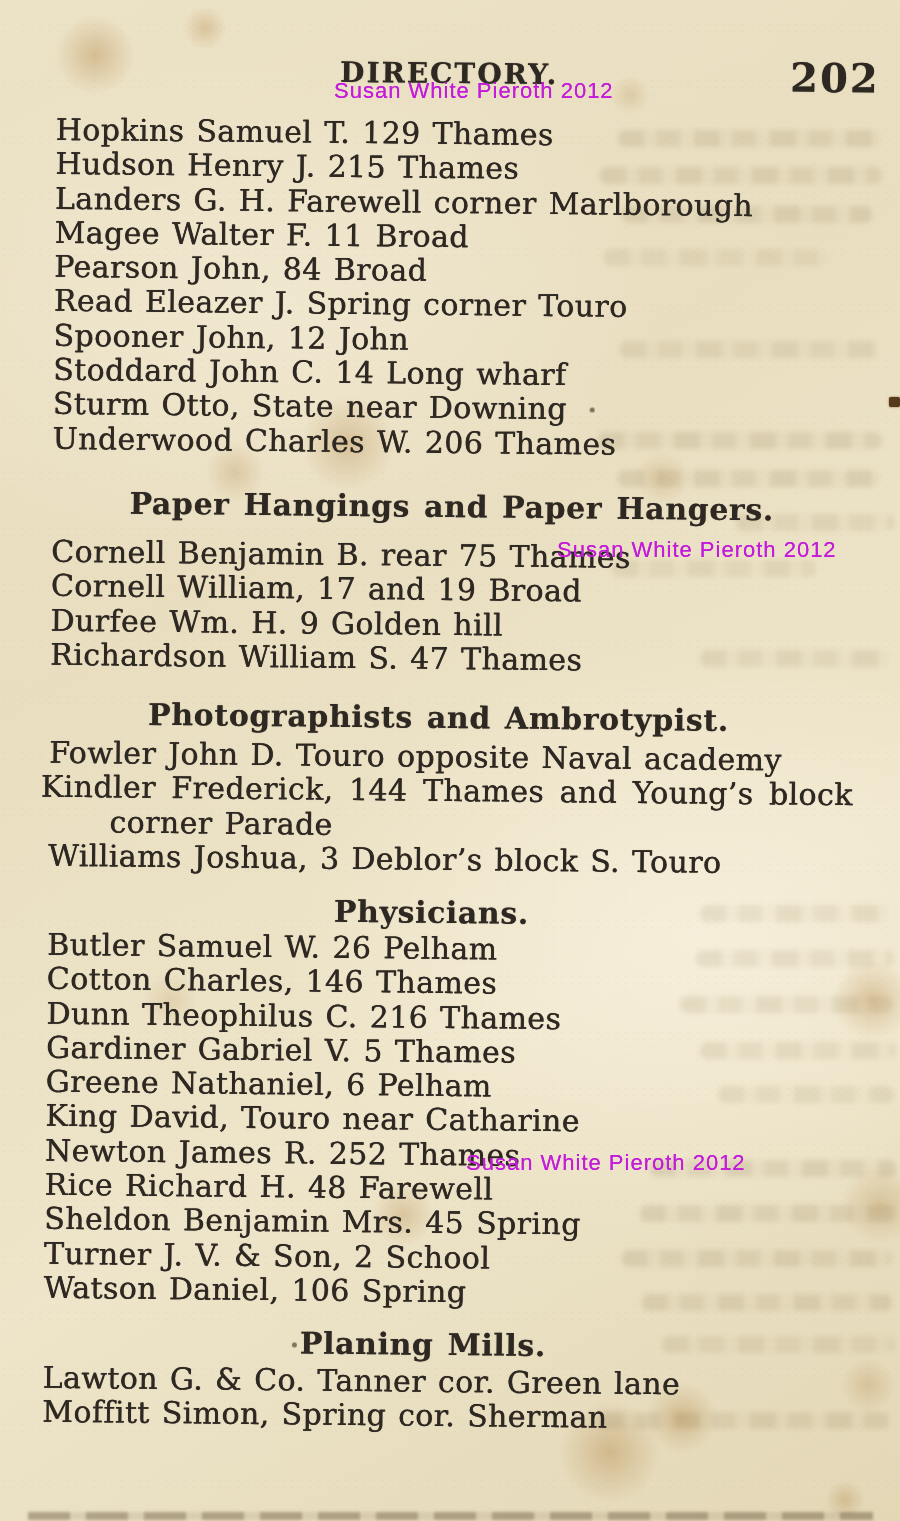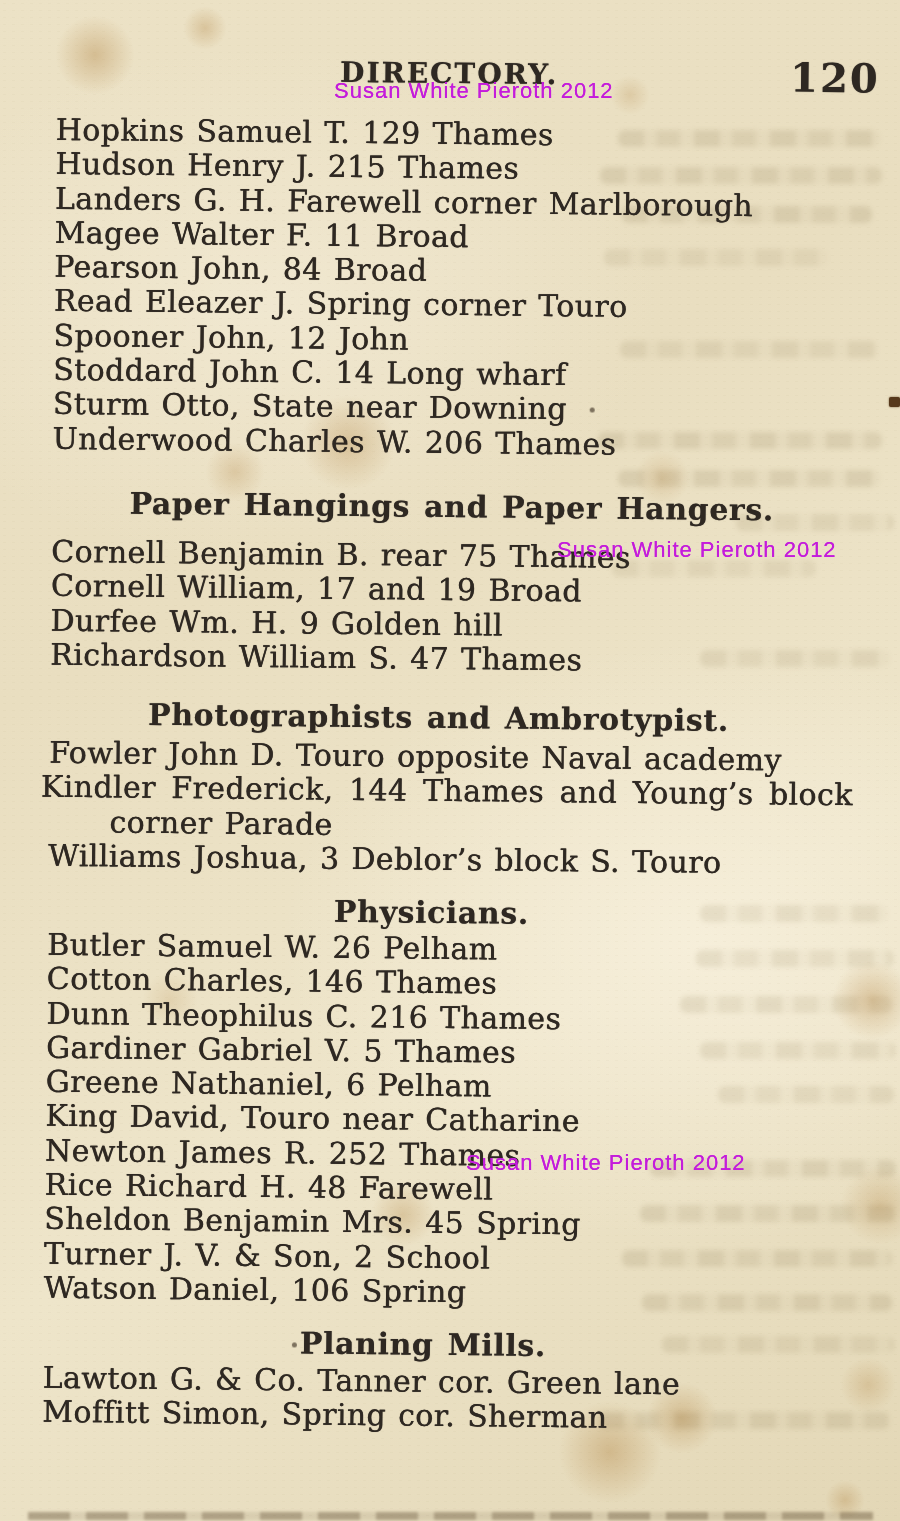--- a/index.html
+++ b/index.html
@@ -89,21 +89,21 @@
   <div class="stain" style="left:840px;top:1357px;width:56px;height:56px;background:radial-gradient(circle, rgba(168,118,48,.24) 0%, rgba(168,118,48,0) 70%);"></div>
   <div class="stain" style="left:558px;top:1400px;width:104px;height:104px;background:radial-gradient(circle, rgba(168,118,48,.34) 0%, rgba(168,118,48,0) 70%);"></div>
   <div class="stain" style="left:646px;top:1382px;width:72px;height:72px;background:radial-gradient(circle, rgba(168,118,48,.32) 0%, rgba(168,118,48,0) 70%);"></div>
   <div class="stain" style="left:825px;top:1480px;width:40px;height:40px;background:radial-gradient(circle, rgba(168,118,48,.28) 0%, rgba(168,118,48,0) 70%);"></div>
 
   <div class="darkmark"></div>
   <div class="bottom-edge"></div>
 
   <div class="content">
     <div class="title">DIRECTORY.</div>
-    <div class="pagenum">120</div>
+    <div class="pagenum">202</div>
 
     <div class="sec" style="top:116px;">
       <div class="line">Hopkins Samuel T. 129 Thames</div>
       <div class="line">Hudson Henry J. 215 Thames</div>
       <div class="line">Landers G. H. Farewell corner Marlborough</div>
       <div class="line">Magee Walter F. 11 Broad</div>
       <div class="line">Pearson John, 84 Broad</div>
       <div class="line">Read Eleazer J. Spring corner Touro</div>
       <div class="line">Spooner John, 12 John</div>
       <div class="line">Stoddard John C. 14 Long wharf</div>

